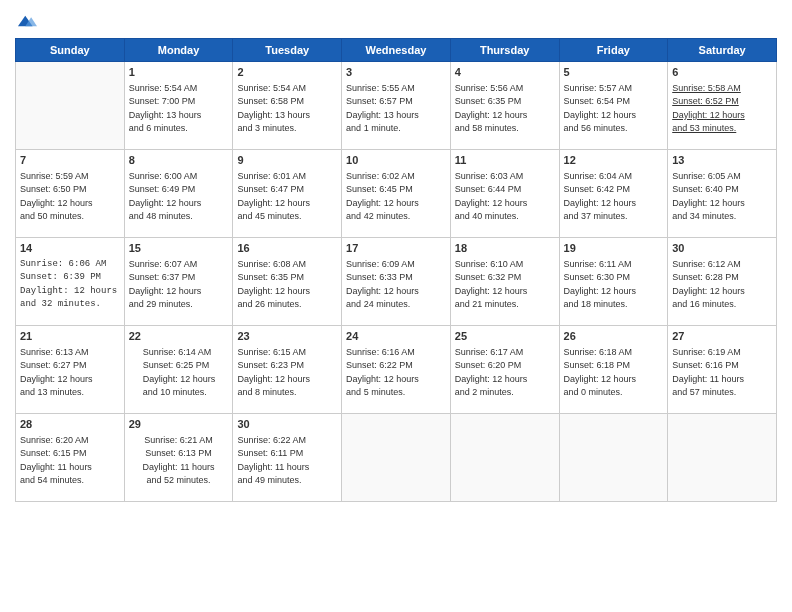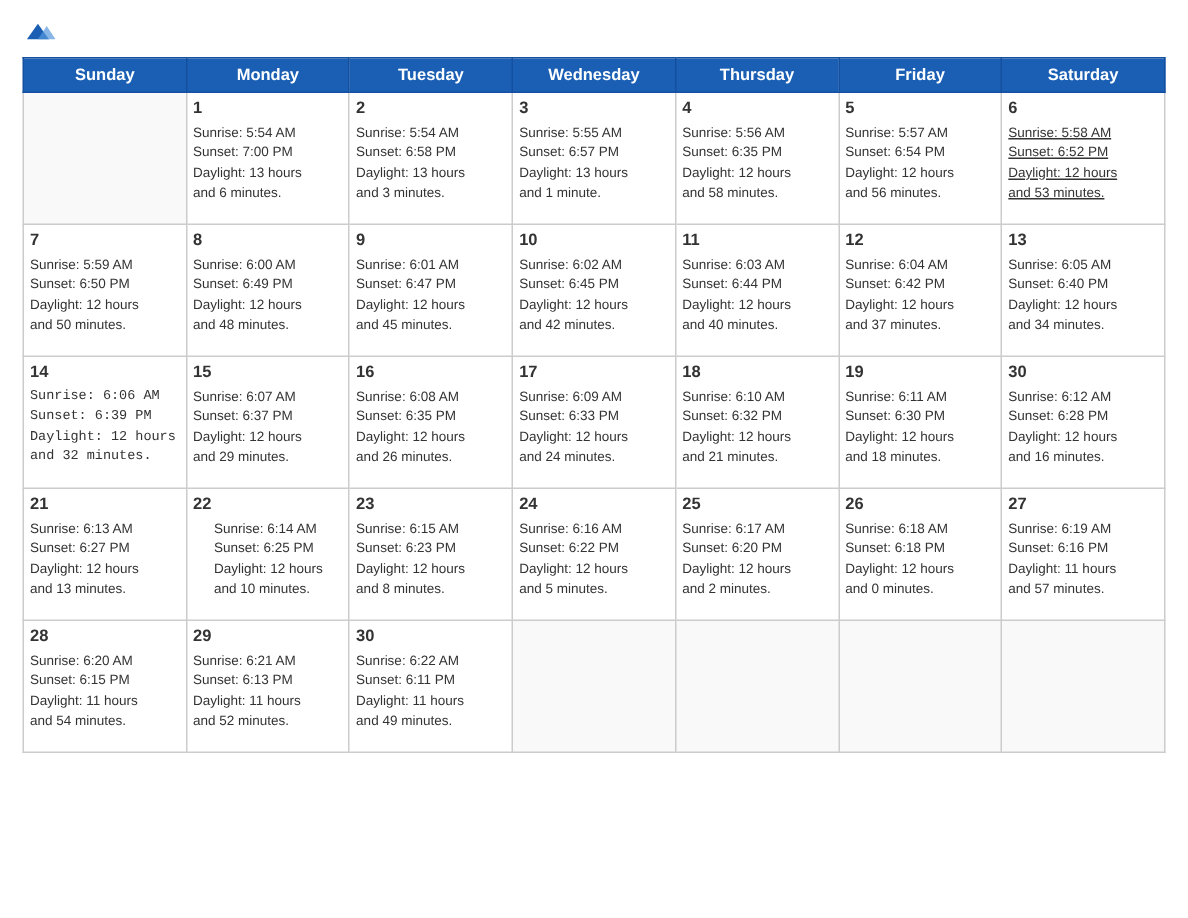--- a/index.html
+++ b/index.html
@@ -329,21 +329,21 @@
         <tr>
           <td>
             <span class="day-num">28</span>
             <div class="day-info" style="white-space: pre-line;">Sunrise: 6:20 AM
 Sunset: 6:15 PM
 Daylight: 11 hours
 and 54 minutes.</div>
           </td>
           <td>
             <span class="day-num">29</span>
-            <div class="day-info" style="white-space: pre-line;">Sunrise: 6:21 AM
+            <div class="day-info" style="white-space: pre-line; text-align: center;">Sunrise: 6:21 AM
 Sunset: 6:13 PM
 Daylight: 11 hours
 and 52 minutes.</div>
           </td>
           <td>
             <span class="day-num">30</span>
             <div class="day-info" style="white-space: pre-line;">Sunrise: 6:22 AM
 Sunset: 6:11 PM
 Daylight: 11 hours
 and 49 minutes.</div>

